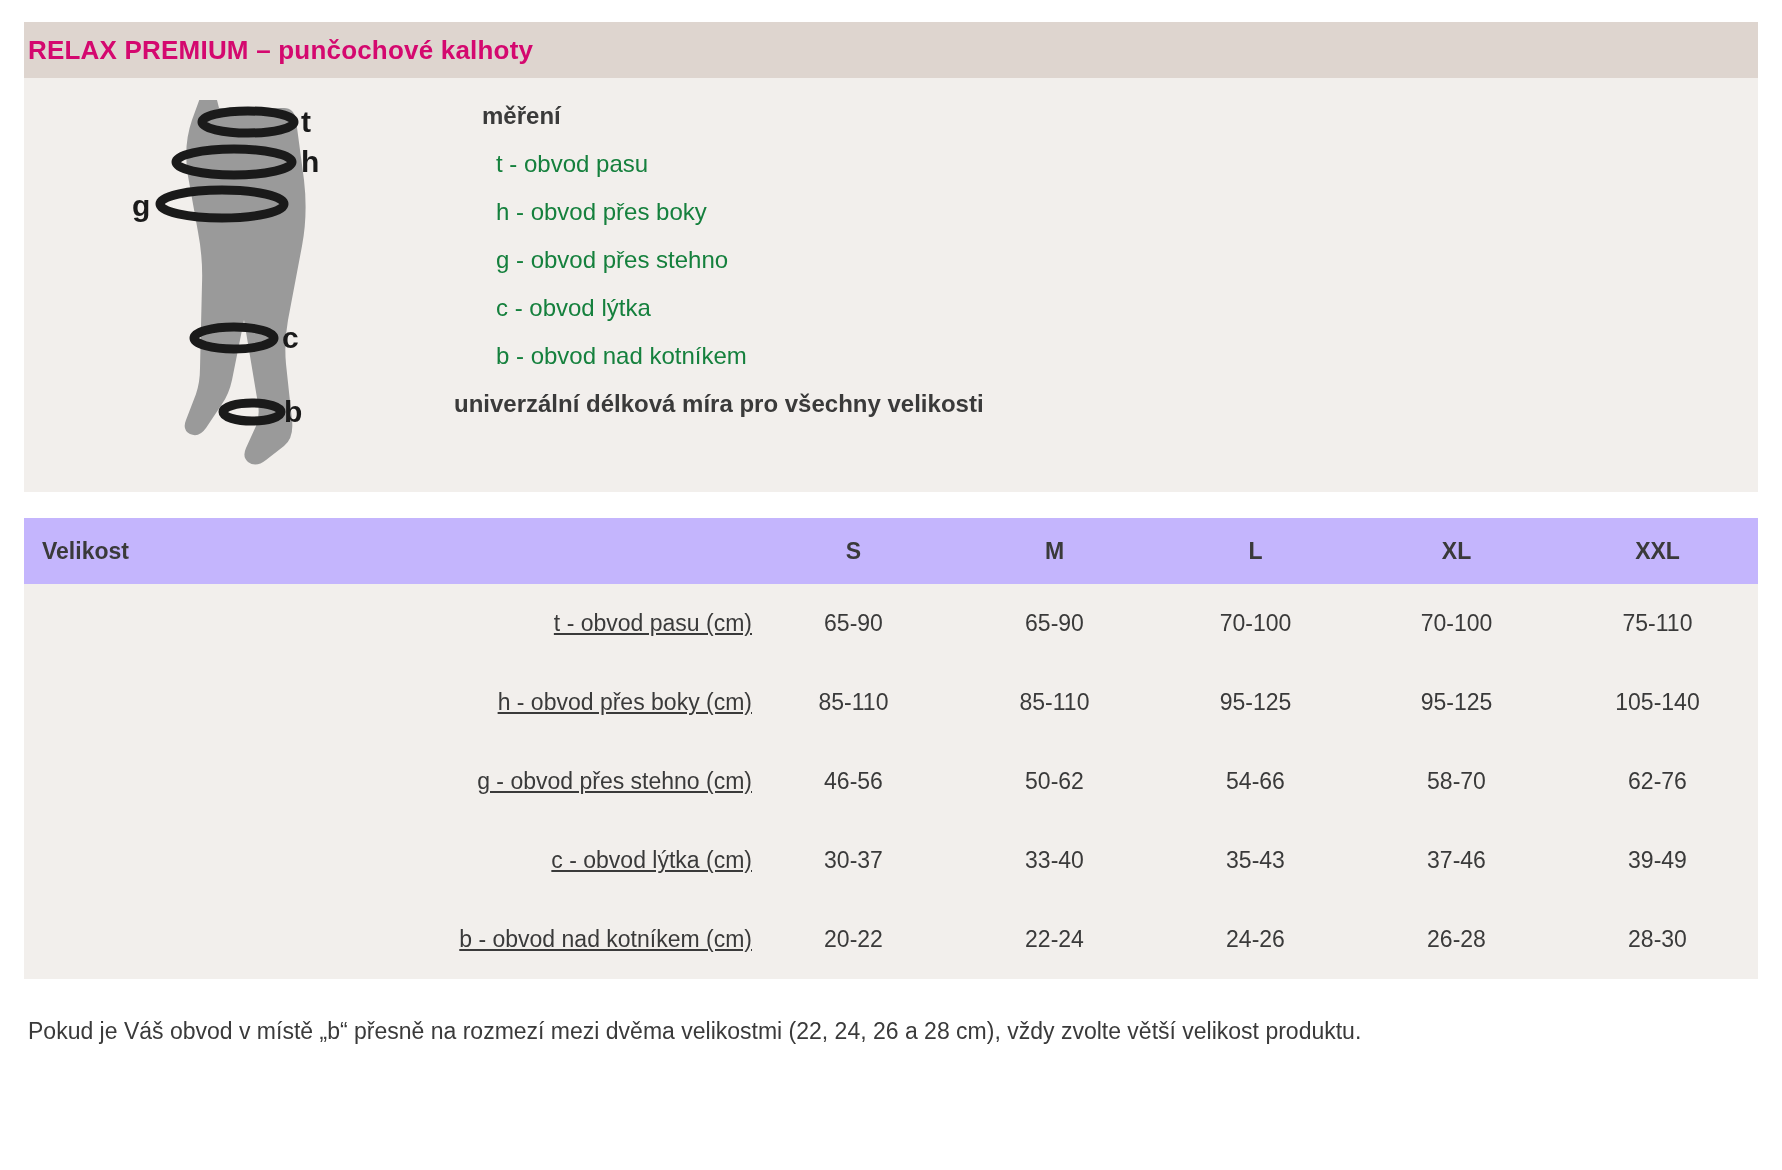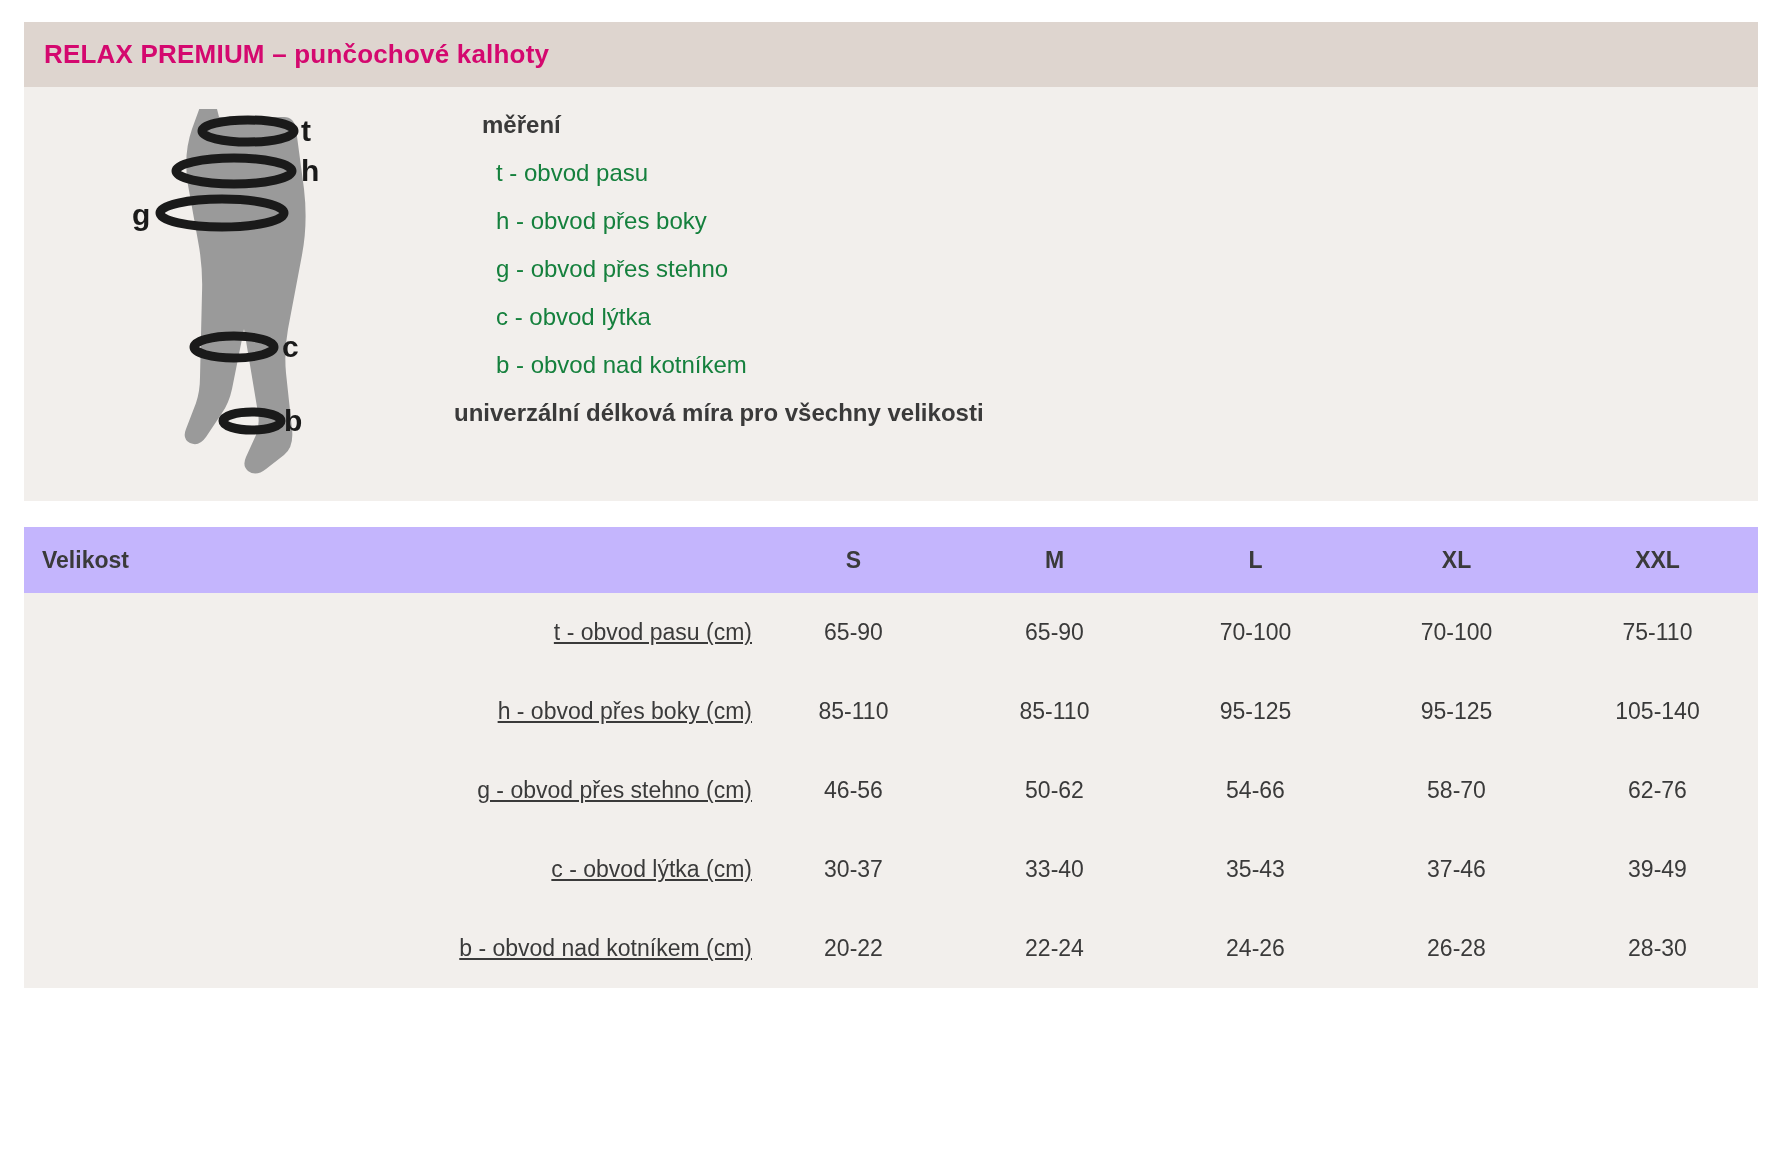--- a/index.html
+++ b/index.html
@@ -18,24 +18,24 @@
     width: 1782px;
     height: 1170px;
     position: relative;
     box-sizing: border-box;
     padding: 22px 24px 0 24px;
   }
 
   
   .title-bar {
     background: #ded5cf;
-    height: 65px;
+    height: 56px;
     display: flex;
     align-items: center;
-    padding-left: 20px;
+    padding-left: 4px;
     box-sizing: border-box;
   }
   .title-bar .title {
     color: #d4086f;
     font-size: 26px;
     font-weight: bold;
     letter-spacing: 0.2px;
   }
 
   
@@ -216,14 +216,15 @@
         <td class="first-col">b - obvod nad kotníkem (cm)</td>
         <td>20-22</td>
         <td>22-24</td>
         <td>24-26</td>
         <td>26-28</td>
         <td>28-30</td>
       </tr>
     </tbody>
   </table>
 
+  <div class="footnote">Pokud je Váš obvod v místě „b“ přesně na rozmezí mezi dvěma velikostmi (22, 24, 26 a 28 cm), vždy zvolte větší velikost produktu.</div>
 
 </div>
 
 </body></html>

